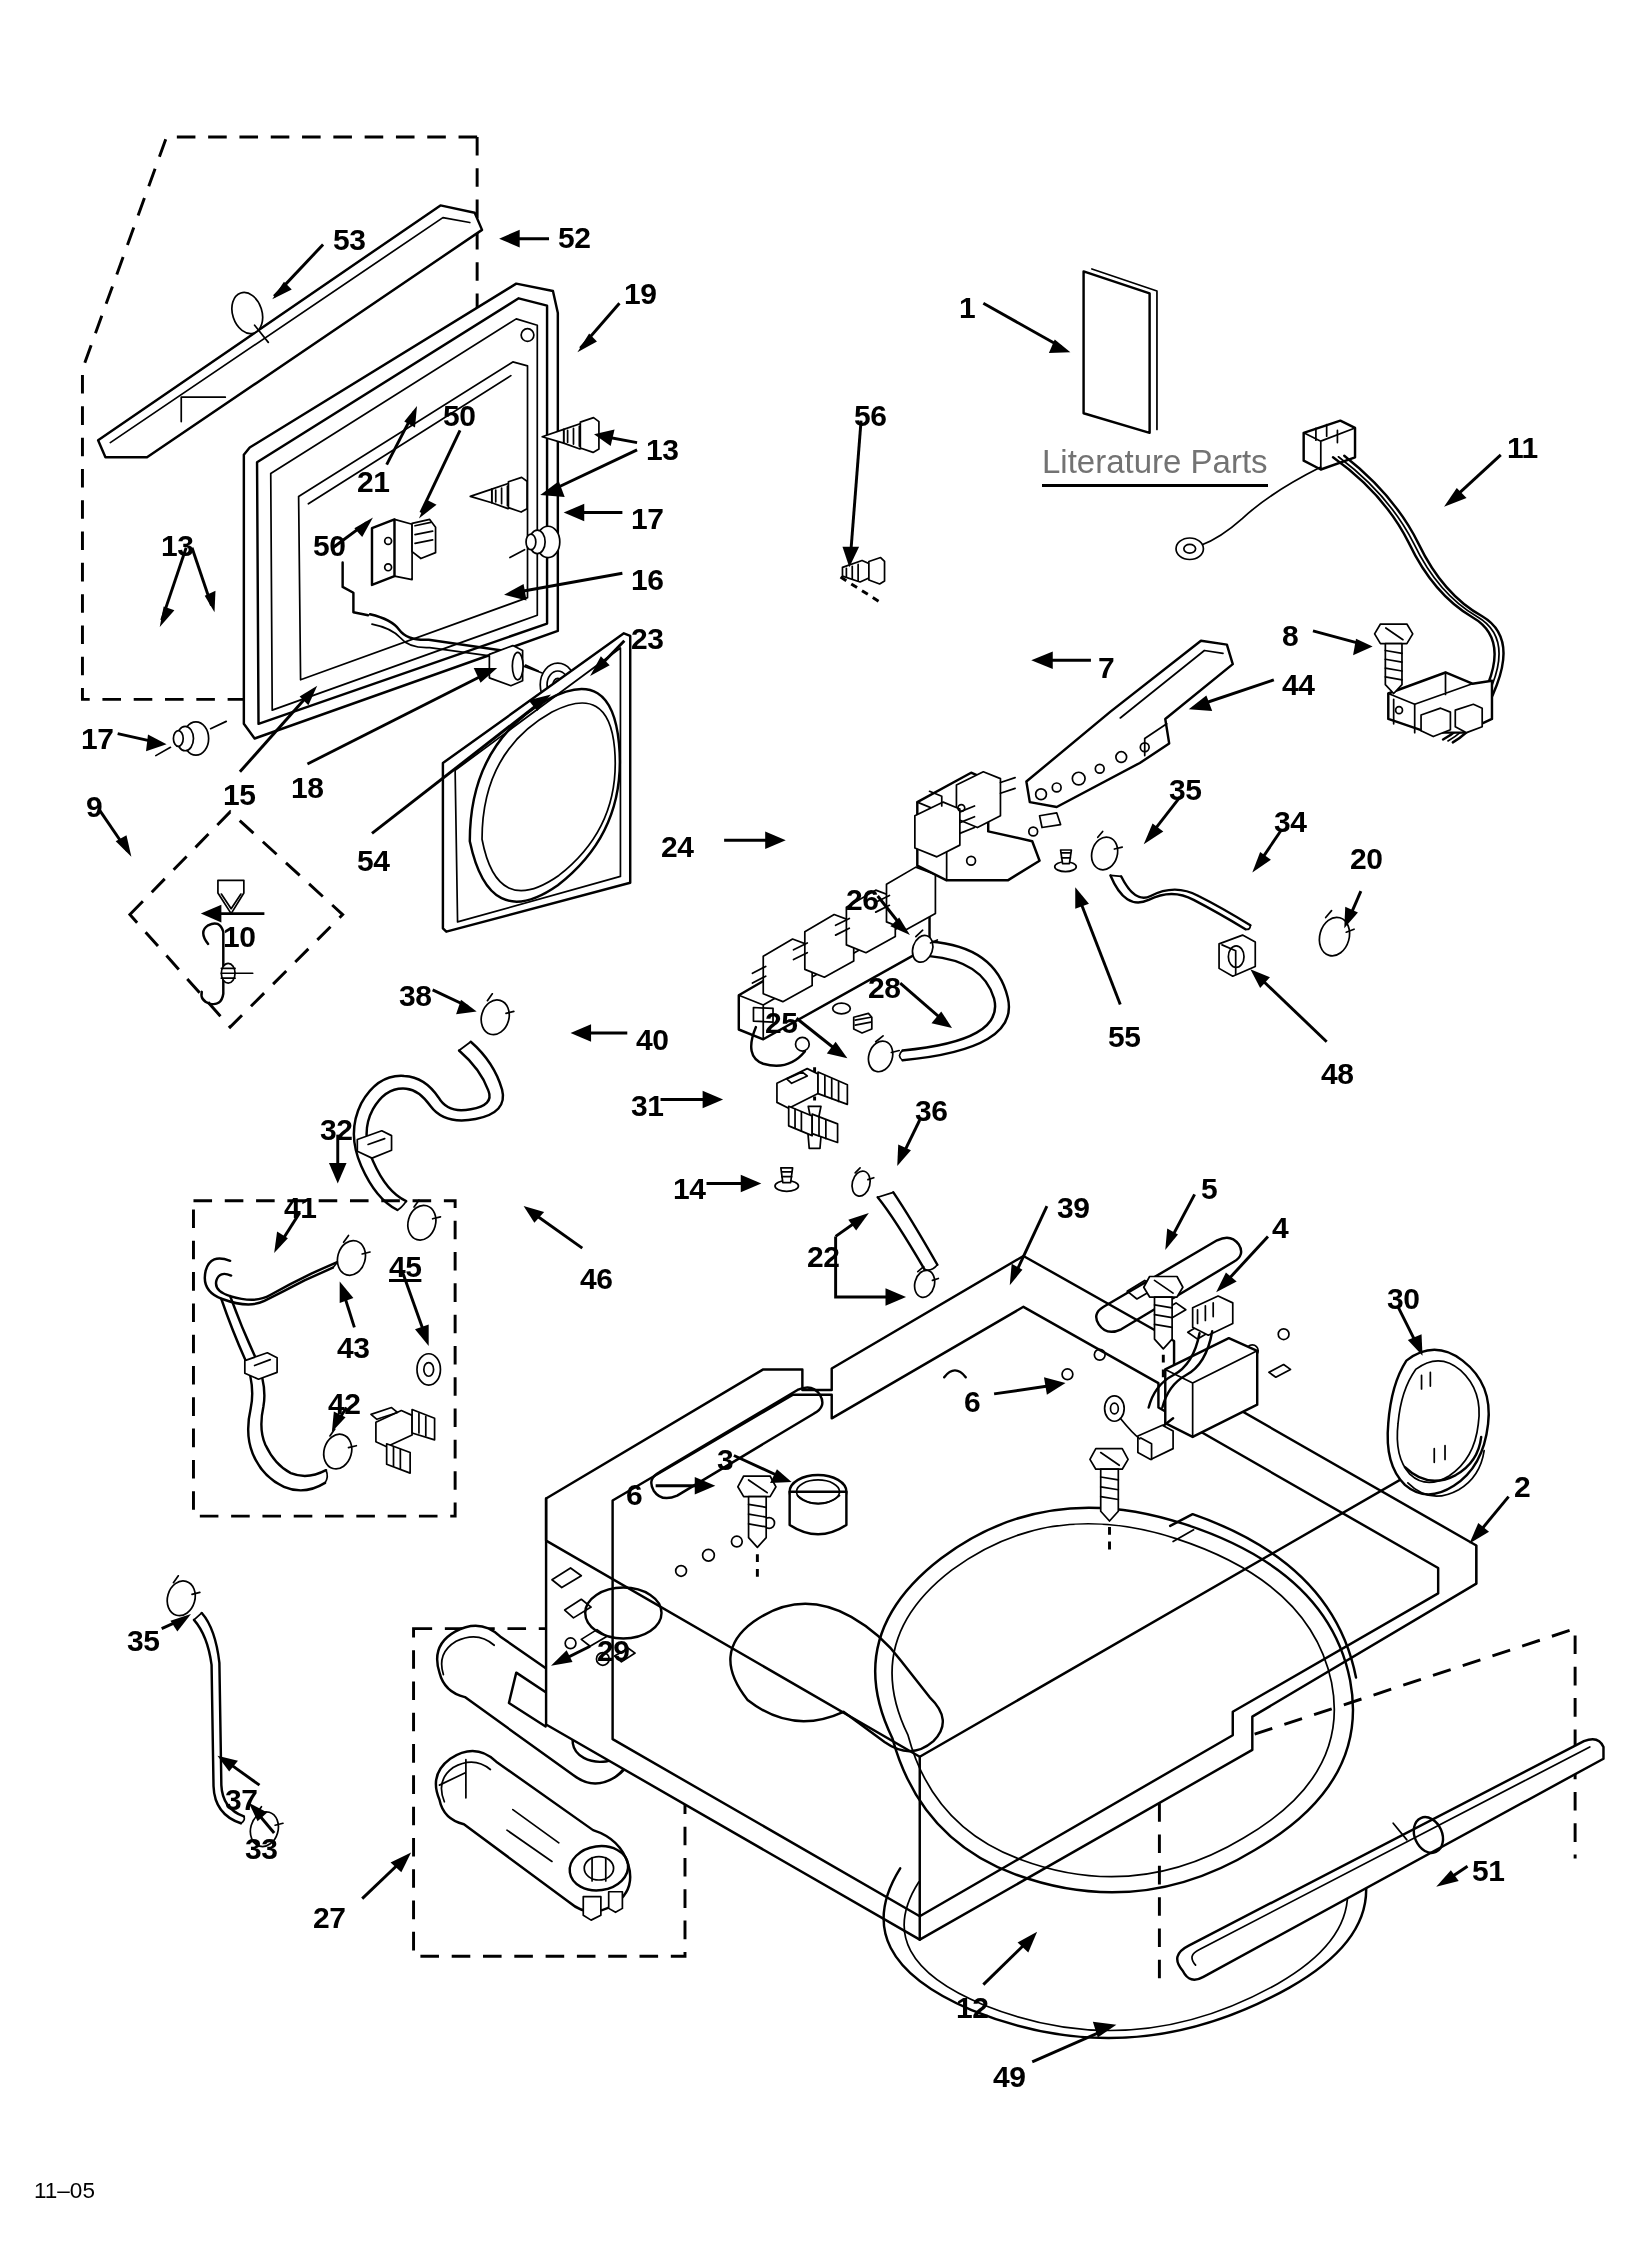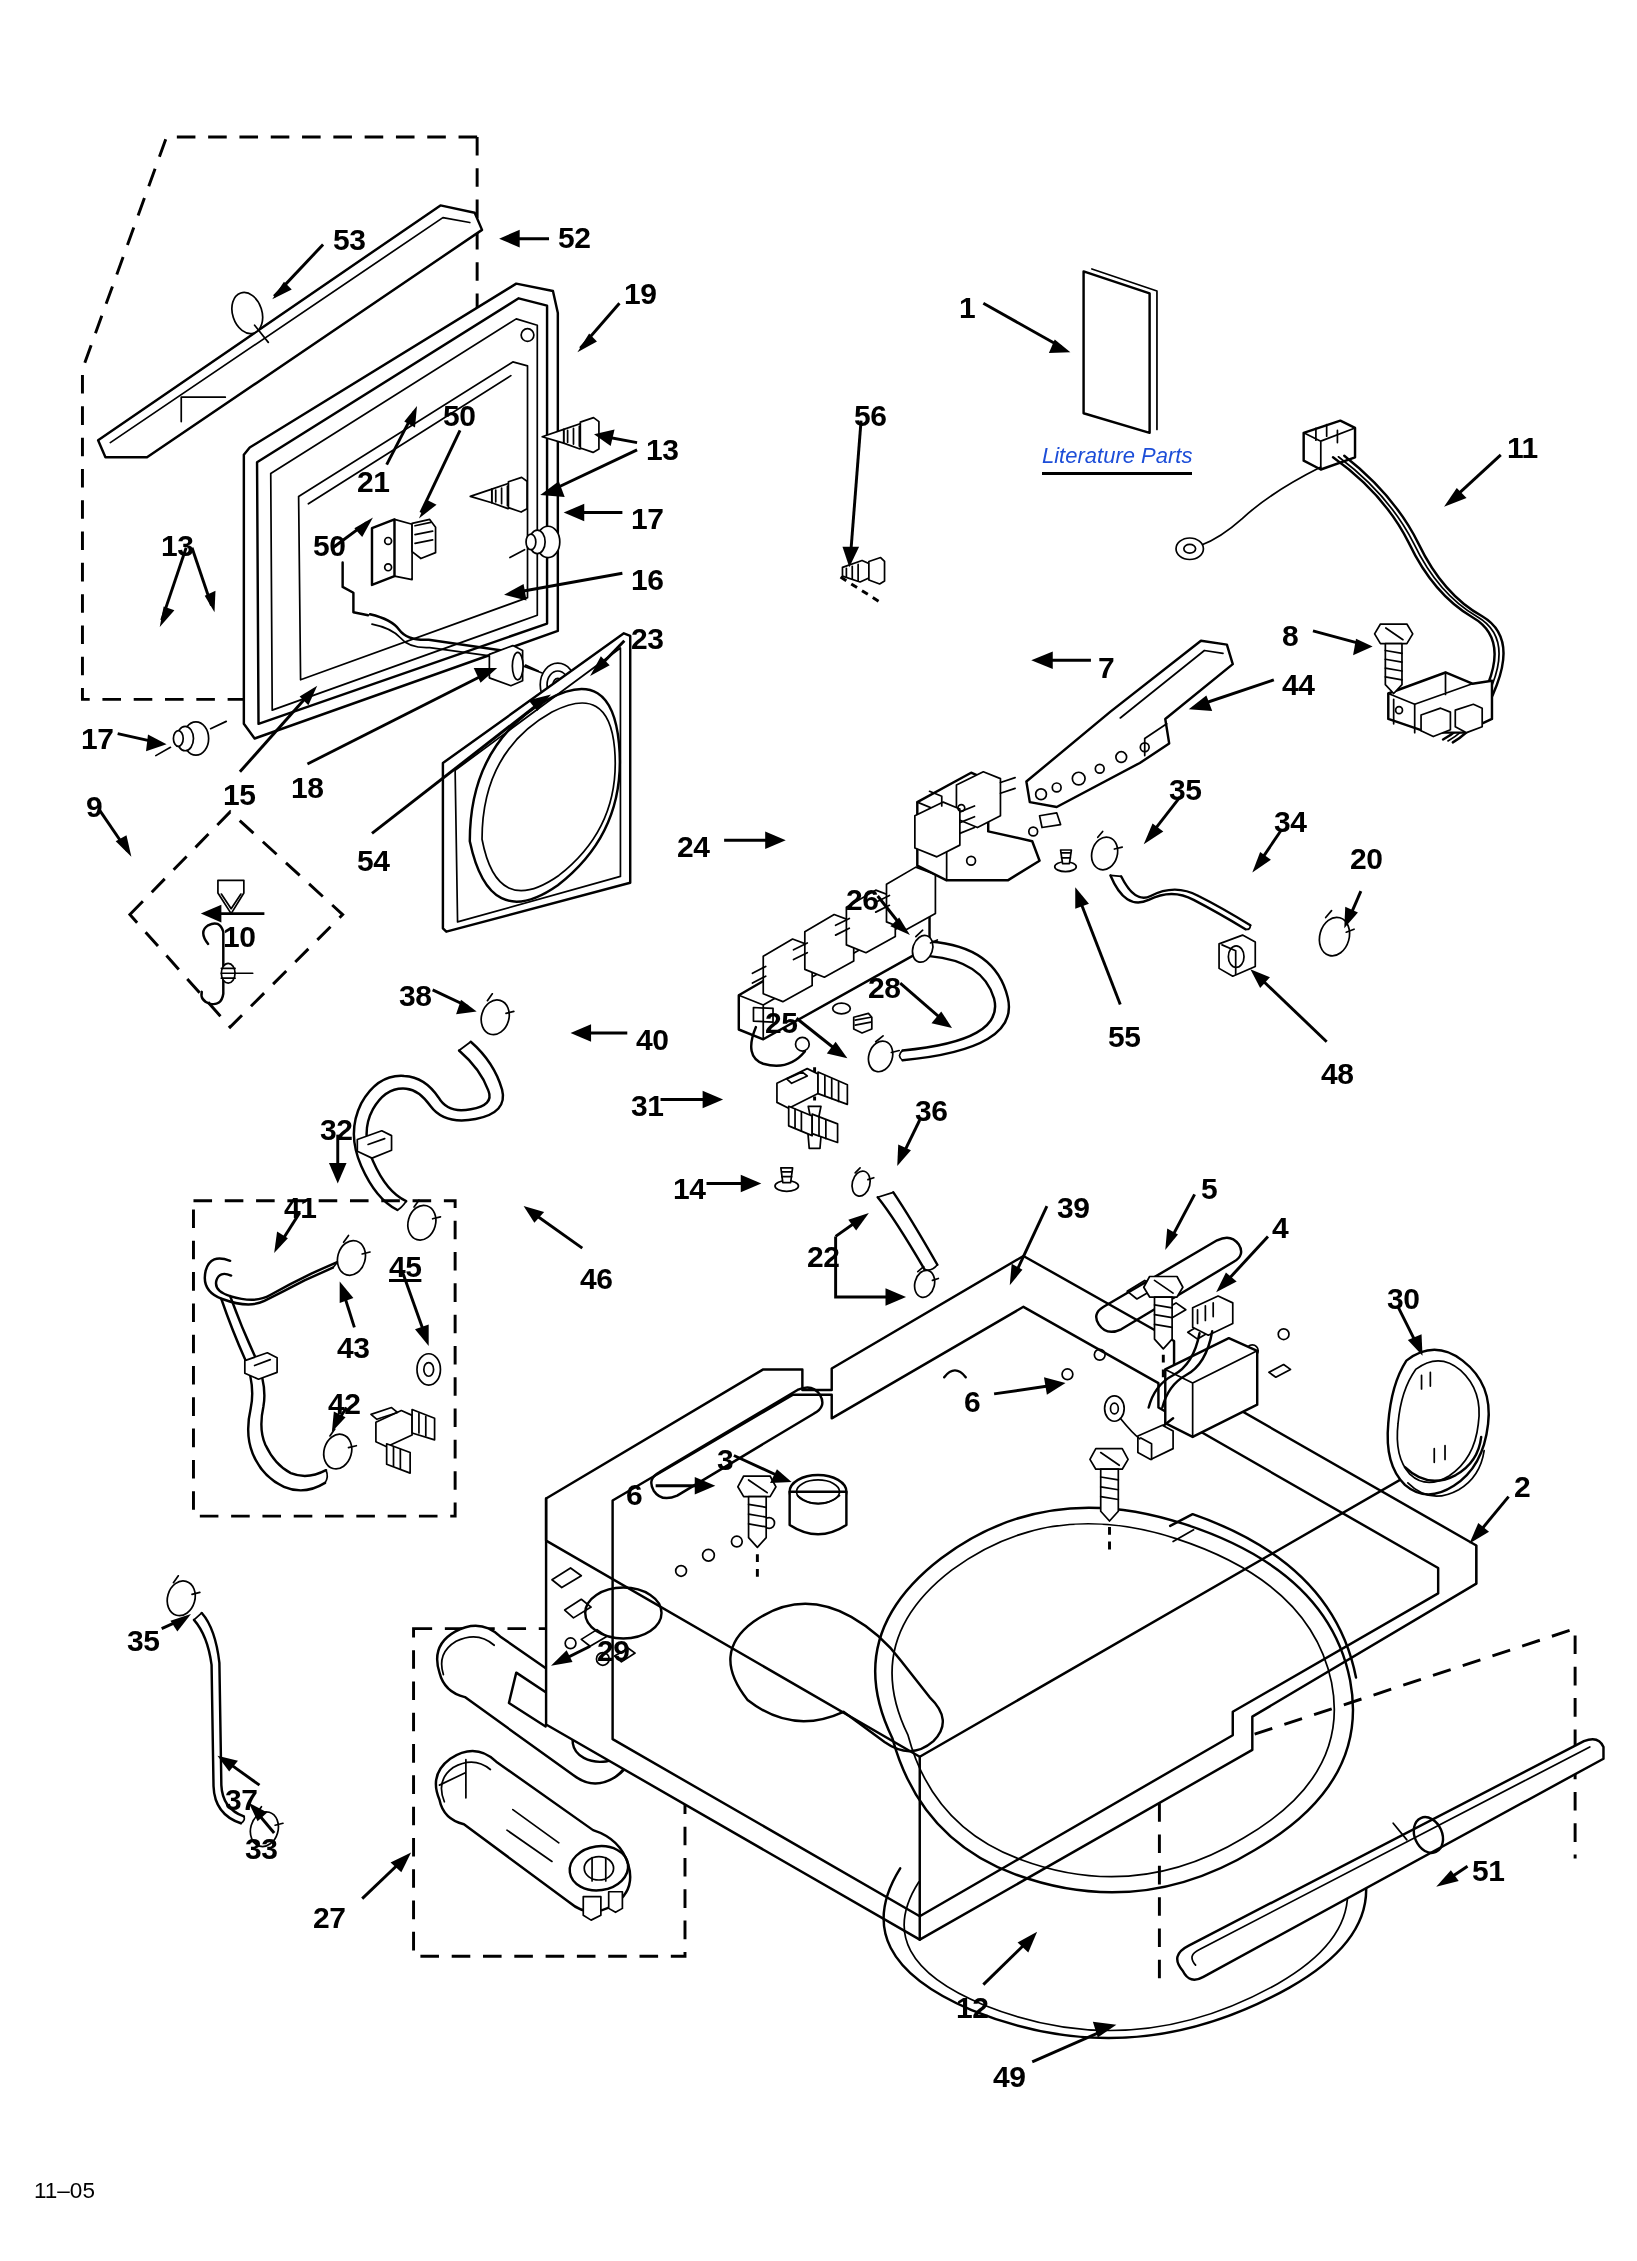--- a/index.html
+++ b/index.html
@@ -35,24 +35,23 @@
     font-size: 30px;
     line-height: 1;
     color: #000000;
     white-space: nowrap;
     letter-spacing: -0.5px;
   }
   .grouplabel {
     position: absolute;
     font-family: "Liberation Sans", sans-serif;
     font-weight: normal;
-    font-size: 22px;
-    color: #1d4ed8;
+    font-size: 33px;
+    color: #737373;
     white-space: nowrap;
-    font-style: italic;
   }
   .grouplabel .rule {
     display: block;
     height: 3.4px;
     background: #000;
     margin-top: 2.9px;
   }
   .footer {
     position: absolute;
     font-family: "Liberation Sans", sans-serif;
@@ -732,21 +731,21 @@
         <div class="callout" style="left: 223px; top: 922px;">10</div>
         <div class="callout" style="left: 959px; top: 293px;">1</div>
         <div class="callout" style="left: 854px; top: 401px;">56</div>
         <div class="callout" style="left: 1507px; top: 433px;">11</div>
         <div class="callout" style="left: 1282px; top: 621px;">8</div>
         <div class="callout" style="left: 1098px; top: 653px;">7</div>
         <div class="callout" style="left: 1282px; top: 670px;">44</div>
         <div class="callout" style="left: 1169px; top: 775px;">35</div>
         <div class="callout" style="left: 1274px; top: 807px;">34</div>
         <div class="callout" style="left: 1350px; top: 844px;">20</div>
-        <div class="callout" style="left: 677px; top: 832px;">24</div>
+        <div class="callout" style="left: 661px; top: 832px;">24</div>
         <div class="callout" style="left: 846px; top: 885px;">26</div>
         <div class="callout" style="left: 868px; top: 973px;">28</div>
         <div class="callout" style="left: 765px; top: 1008px;">25</div>
         <div class="callout" style="left: 1108px; top: 1022px;">55</div>
         <div class="callout" style="left: 1321px; top: 1059px;">48</div>
         <div class="callout" style="left: 399px; top: 981px;">38</div>
         <div class="callout" style="left: 636px; top: 1025px;">40</div>
         <div class="callout" style="left: 631px; top: 1091px;">31</div>
         <div class="callout" style="left: 915px; top: 1096px;">36</div>
         <div class="callout" style="left: 673px; top: 1174px;">14</div>

